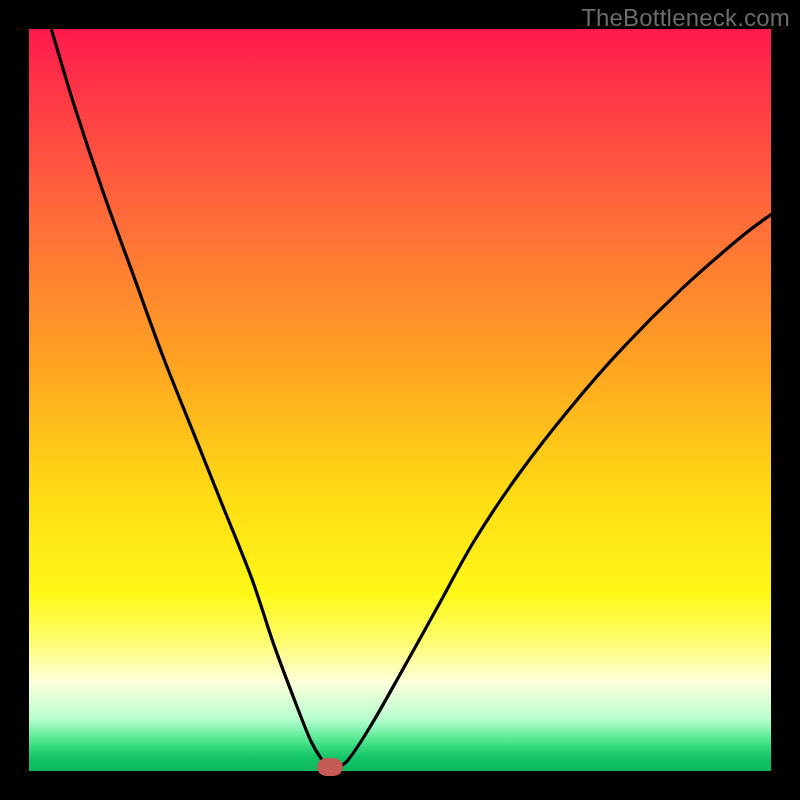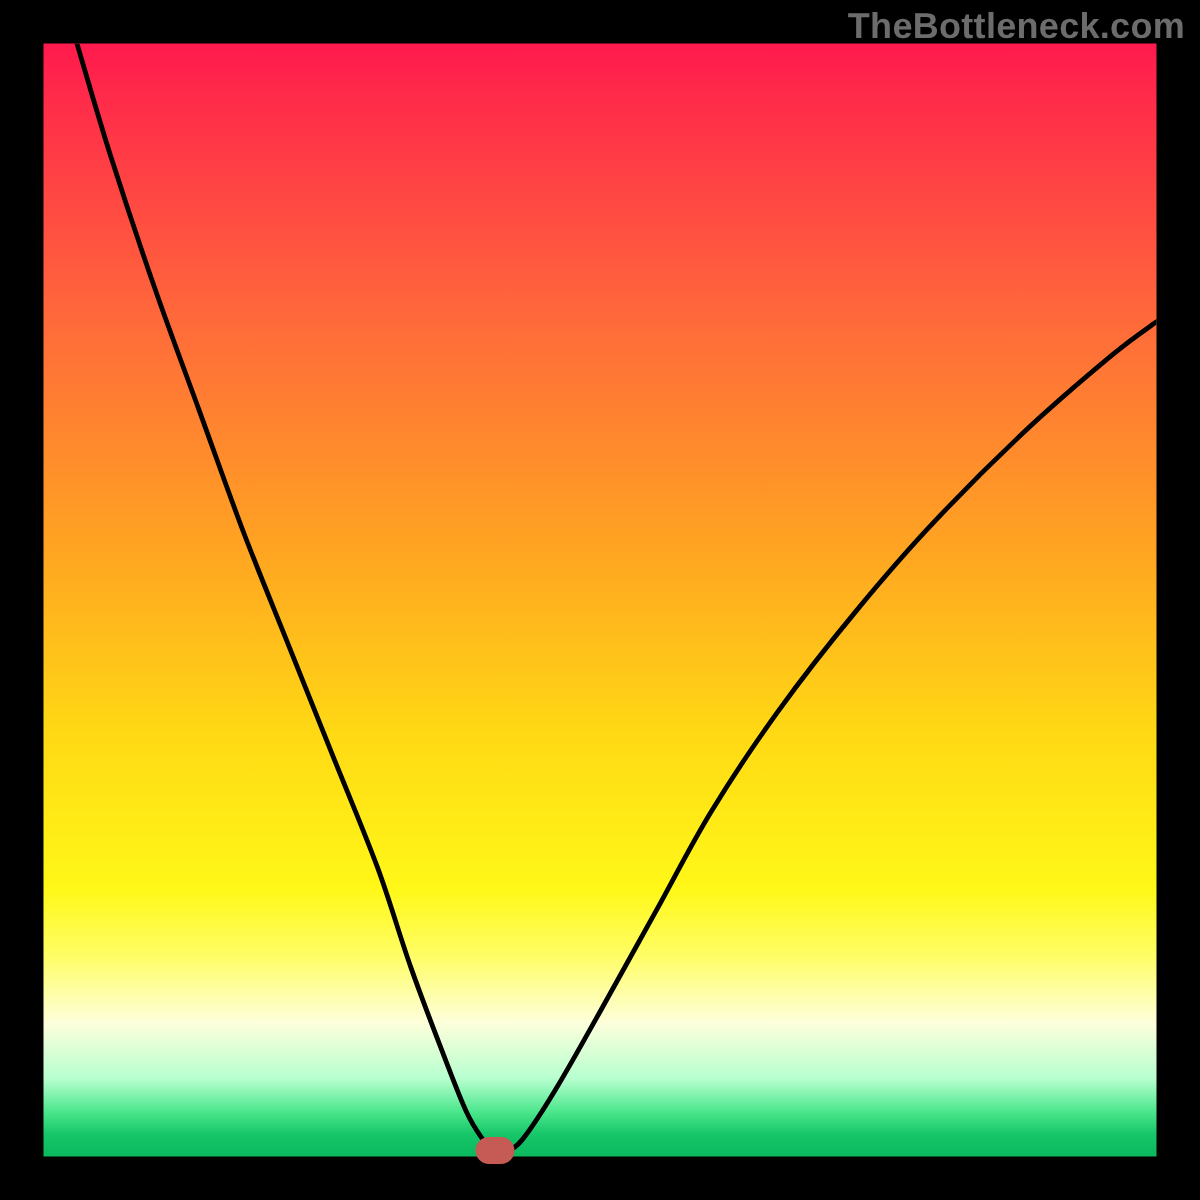--- a/index.html
+++ b/index.html
@@ -36,21 +36,21 @@
       #4be68c 96%,
       #16c668 98%,
       #0bb85e 100%);
   }
   .watermark {
     position: absolute;
     top: 4px;
     right: 10px;
     color: #6c6c6c;
     font-size: 24px;
-    font-weight: 700;
+    font-weight: 400;
     letter-spacing: 0.2px;
     user-select: none;
   }
   .curve {
     position: absolute;
     left: 29px;
     top: 29px;
     width: 742px;
     height: 742px;
     pointer-events: none;

